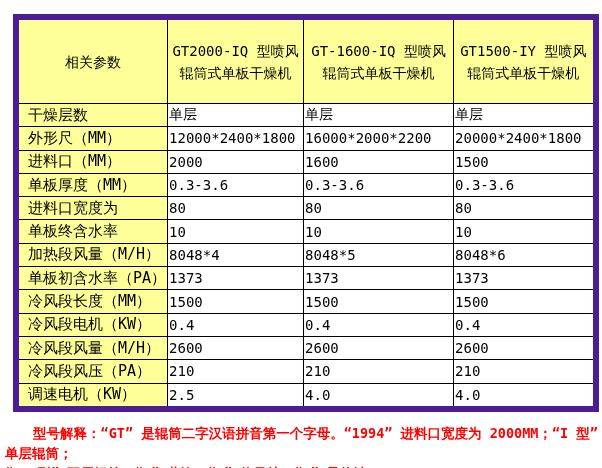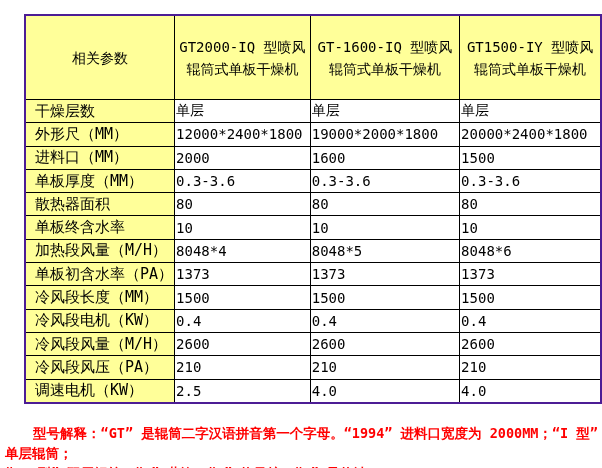--- a/index.html
+++ b/index.html
@@ -6,25 +6,25 @@
     margin: 0;
     padding: 0;
     background: #ffffff;
     width: 602px;
     height: 468px;
     overflow: hidden;
     font-family: "DejaVu Sans Mono", "DejaVu Sans", sans-serif;
   }
   .spec-table {
     position: absolute;
-    left: 24px;
+    left: 13px;
     top: 14px;
     border-collapse: collapse;
     table-layout: fixed;
-    border: 2px solid #4c1d95;
+    border: 6px solid #4c1d95;
   }
   .spec-table td {
     border: 1px solid #000000;
     overflow: hidden;
     white-space: nowrap;
     color: #000000;
   }
   .hdr-row td {
     height: 81px;
     background: #FFFF99;
@@ -93,37 +93,37 @@
 
     <tr class="data-row">
       <td class="label-cell">干燥层数</td>
       <td class="value-cell">单层</td>
       <td class="value-cell">单层</td>
       <td class="value-cell">单层</td>
     </tr>
     <tr class="data-row">
       <td class="label-cell">外形尺（MM）</td>
       <td class="value-cell">12000*2400*1800</td>
-      <td class="value-cell">19000*2000*1800</td>
+      <td class="value-cell">16000*2000*2200</td>
       <td class="value-cell">20000*2400*1800</td>
     </tr>
     <tr class="data-row">
       <td class="label-cell">进料口（MM）</td>
       <td class="value-cell">2000</td>
       <td class="value-cell">1600</td>
       <td class="value-cell">1500</td>
     </tr>
     <tr class="data-row">
       <td class="label-cell">单板厚度（MM）</td>
       <td class="value-cell">0.3-3.6</td>
       <td class="value-cell">0.3-3.6</td>
       <td class="value-cell">0.3-3.6</td>
     </tr>
     <tr class="data-row">
-      <td class="label-cell">散热器面积</td>
+      <td class="label-cell">进料口宽度为</td>
       <td class="value-cell">80</td>
       <td class="value-cell">80</td>
       <td class="value-cell">80</td>
     </tr>
     <tr class="data-row">
       <td class="label-cell">单板终含水率</td>
       <td class="value-cell">10</td>
       <td class="value-cell">10</td>
       <td class="value-cell">10</td>
     </tr>

